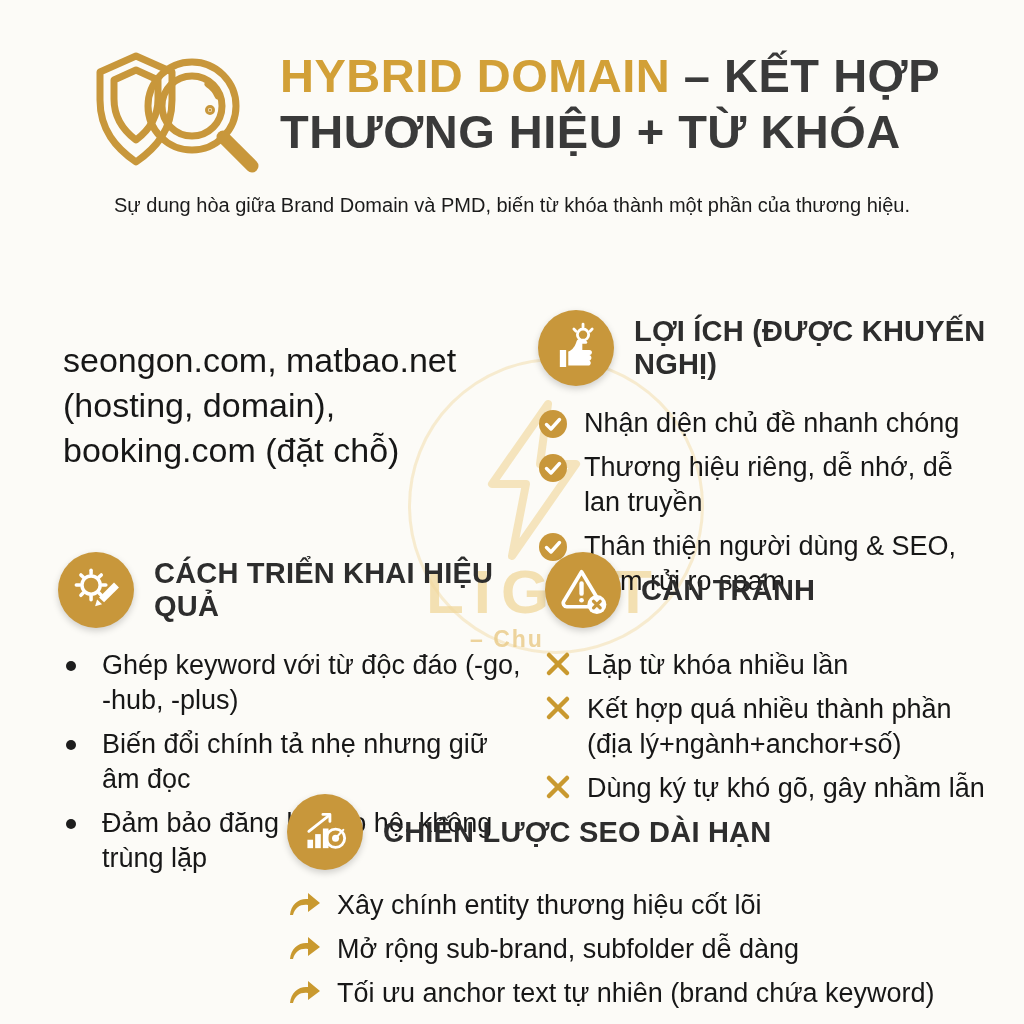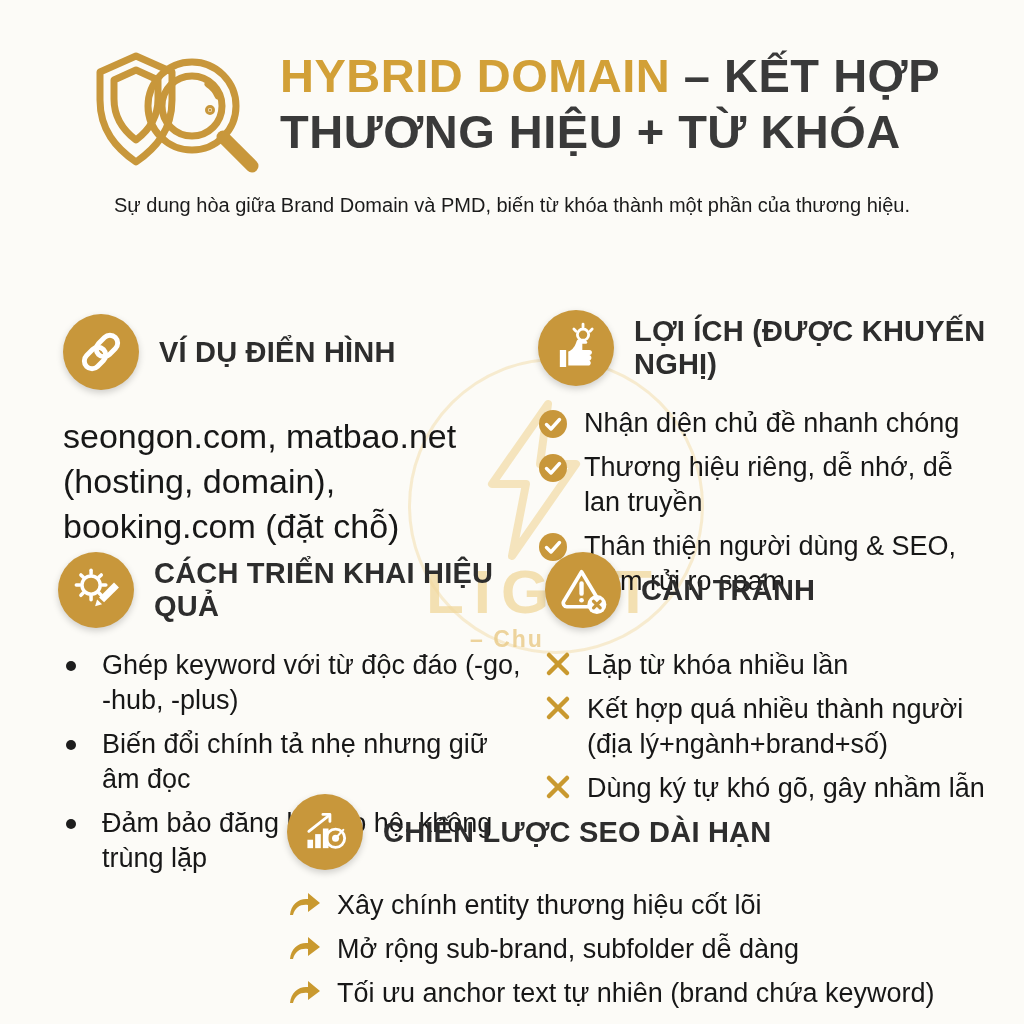--- a/index.html
+++ b/index.html
@@ -73,31 +73,20 @@
     </svg>
     <div class="hdr-text">
       <div><span class="gold">HYBRID DOMAIN</span><span> – KẾT HỢP</span></div>
       <div>THƯƠNG HIỆU + TỪ KHÓA</div>
     </div>
   </div>
 
   <div class="subtitle">Sự dung hòa giữa Brand Domain và PMD, biến từ khóa thành một phần của thương hiệu.</div>
 
   <div class="sec" id="sec-examples">
-    <div class="sec-hd">
-      <div class="badge">
-        <svg width="52" height="52" viewBox="0 0 74 74">
-          <g transform="rotate(-45 37 37)" fill="none" stroke="#fff" stroke-width="7">
-            <rect x="8" y="26" width="34" height="22" rx="11"></rect>
-            <rect x="32" y="26" width="34" height="22" rx="11"></rect>
-          </g>
-        </svg>
-      </div>
-      <div class="sec-title">VÍ DỤ ĐIỂN HÌNH</div>
-    </div>
     <div class="sec-body">seongon.com, matbao.net (hosting, domain), booking.com (đặt chỗ)</div>
   </div>
 
   <div class="sec" id="sec-benefits">
     <div class="sec-hd">
       <div class="badge">
         <svg width="52" height="52" viewBox="0 0 74 74">
           <g stroke="#fff" stroke-width="4" fill="none" stroke-linecap="round">
             <circle cx="47" cy="18" r="8"></circle>
             <line x1="47" y1="3" x2="47" y2="7"></line>
@@ -200,21 +189,21 @@
           </svg>
         <span>Lặp từ khóa nhiều lần</span>
       </div>
       <div class="row">
         <svg class="ic" width="26" height="26" viewBox="0 0 26 26">
             <g stroke="#C9992F" stroke-width="4.5" stroke-linecap="round">
               <line x1="4" y1="4" x2="22" y2="22"></line>
               <line x1="22" y1="4" x2="4" y2="22"></line>
             </g>
           </svg>
-        <span>Kết hợp quá nhiều thành người (địa lý+ngành+brand+số)</span>
+        <span>Kết hợp quá nhiều thành phần (địa lý+ngành+anchor+số)</span>
       </div>
       <div class="row">
         <svg class="ic" width="26" height="26" viewBox="0 0 26 26">
             <g stroke="#C9992F" stroke-width="4.5" stroke-linecap="round">
               <line x1="4" y1="4" x2="22" y2="22"></line>
               <line x1="22" y1="4" x2="4" y2="22"></line>
             </g>
           </svg>
         <span>Dùng ký tự khó gõ, gây nhầm lẫn</span>
       </div>

